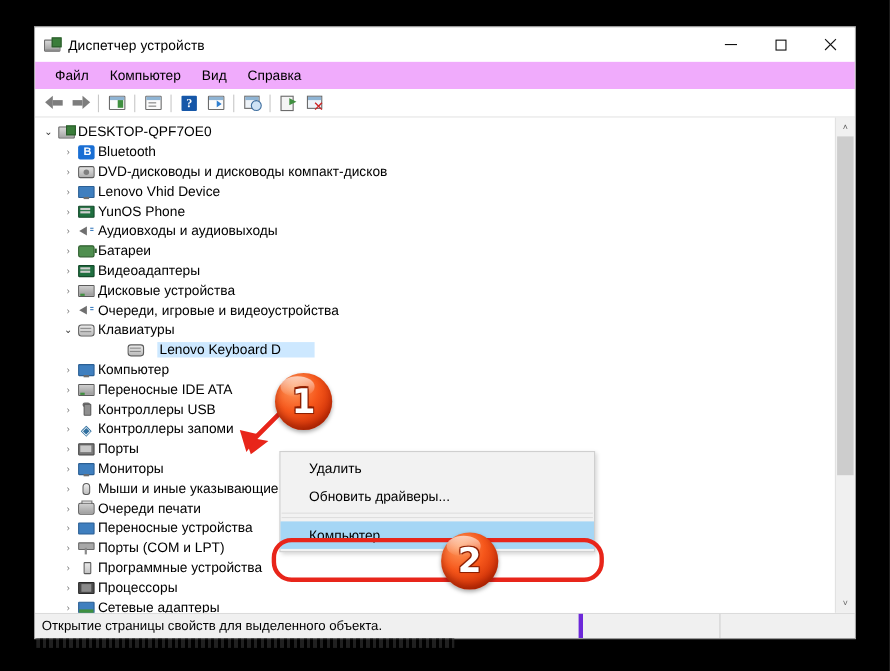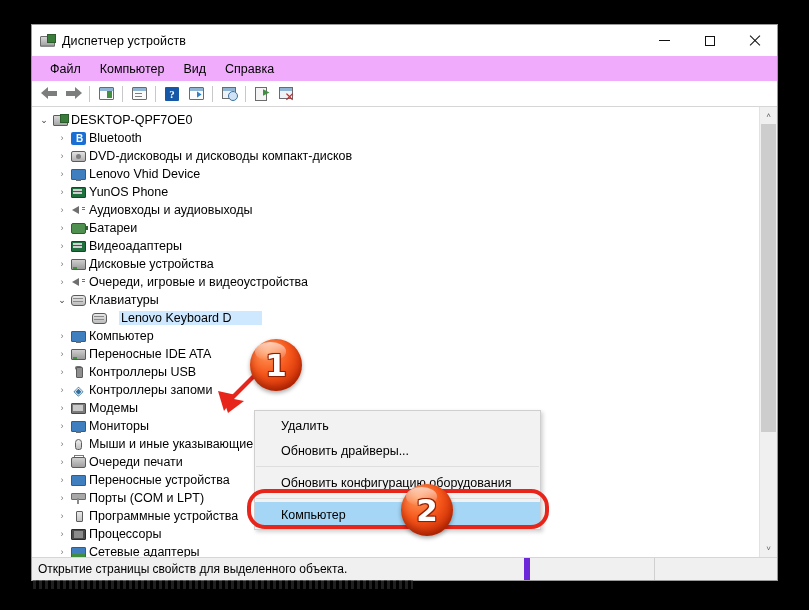--- a/index.html
+++ b/index.html
@@ -113,21 +113,21 @@
     width:16px;flex:none;display:flex;align-items:center;justify-content:center;
     font-size:9px;color:#767676;
   }
   .row .chev.open{color:#3a3a3a;}
   .row .ico{width:17px;flex:none;display:flex;align-items:center;justify-content:center;}
   .row .lbl{padding-left:2px;}
   .row.selected .lbl{background:#cde8ff;padding-right:30px;}
   
   .lvl0{padding-left:4px;}
   .lvl1{padding-left:22px;}
-  .lvl2{padding-left:32px;gap:11px;}
+  .lvl2{padding-left:56px;gap:11px;}
   
   .di{width:15px;height:13px;position:relative;display:inline-block;}
   .di .body{position:absolute;inset:1px 0 1px 0;border:1px solid #5b5b5b;border-radius:1px;}
   .di.pc .body{background:linear-gradient(#d9d9d9,#a6a6a6);}
   .di.pc .scr{position:absolute;left:7px;top:0;width:7px;height:7px;background:#3a7d3a;border:1px solid #2b5c2b;}
   .di.bt{background:#1a6fd4;border-radius:2px;}
   .di.bt .b{position:absolute;left:5px;top:1px;color:#fff;font-size:10px;line-height:11px;font-weight:bold;}
   .di.dvd .body{background:linear-gradient(#e2e2e2,#b0b0b0);border-radius:2px;}
   .di.dvd .c{position:absolute;left:5px;top:4px;width:5px;height:5px;border-radius:50%;background:#7f7f7f;}
   .di.mon .body{background:#3f7fbf;border:1px solid #2b5f94;}
@@ -171,21 +171,21 @@
   .sb-track{flex:1;position:relative;}
   .sb-thumb{
     position:absolute;left:1px;right:1px;top:0;height:74%;background:#cdcdcd;
   }
   
   .statusbar{
     height:22px;flex:none;background:#f0f0f0;border-top:1px solid #d6d6d6;
     display:flex;align-items:center;font-size:12px;color:#000;
   }
   .sb-pane{height:100%;display:flex;align-items:center;padding-left:6px;box-sizing:border-box;}
-  .sb-pane.main{flex:1;border-right:6px solid #6d28d9;}
+  .sb-pane.main{flex:1;border-right:4px solid #6d28d9;}
   .sb-pane.p2{width:125px;border-right:1px solid #d0d0d0;}
   .sb-pane.p3{width:122px;}
   
   .ctxmenu{
     position:absolute;left:222px;top:303px;width:285px;
     background:#f2f2f2;border:1px solid #cfcfcf;
     box-shadow:2px 2px 4px rgba(0,0,0,.18);
     padding:2px 0;z-index:40;
   }
   .ctxitem{
@@ -475,21 +475,21 @@
             <span class="lbl">Контроллеры запоми</span>
           </div>
           <div class="row lvl1">
             <span class="chev">›</span>
             <span class="ico">
               <span class="di modem">
                 <span class="body"></span>
                 <span class="s"></span>
               </span>
             </span>
-            <span class="lbl">Модемы</span>
+            <span class="lbl">Порты</span>
           </div>
           <div class="row lvl1">
             <span class="chev">›</span>
             <span class="ico">
               <span class="di mon">
                 <span class="body"></span>
                 <span class="st"></span>
               </span>
             </span>
             <span class="lbl">Мониторы</span>
@@ -564,23 +564,20 @@
         </div>
 
       <div class="ctxmenu" id="ctxmenu">
           <div class="ctxitem">
             <span>Удалить</span>
           </div>
           <div class="ctxitem">
             <span>Обновить драйверы...</span>
           </div>
           <div class="ctxsep"></div>
-          <div class="ctxitem">
-            <span>Обновить конфигурацию оборудования</span>
-          </div>
           <div class="ctxsep"></div>
           <div class="ctxitem highlight">
             <span>Компьютер</span>
           </div>
         </div>
 
       <div class="red-oval" id="oval2"></div>
 
       <svg class="anno-arrow" style="left:168px;top:248px;width:80px;height:62px" viewBox="0 0 80 62">
         <path d="M72 6 L34 44 L44 46 L28 58 L22 40 L30 42 L68 4 Z" fill="#e8251a"></path>

